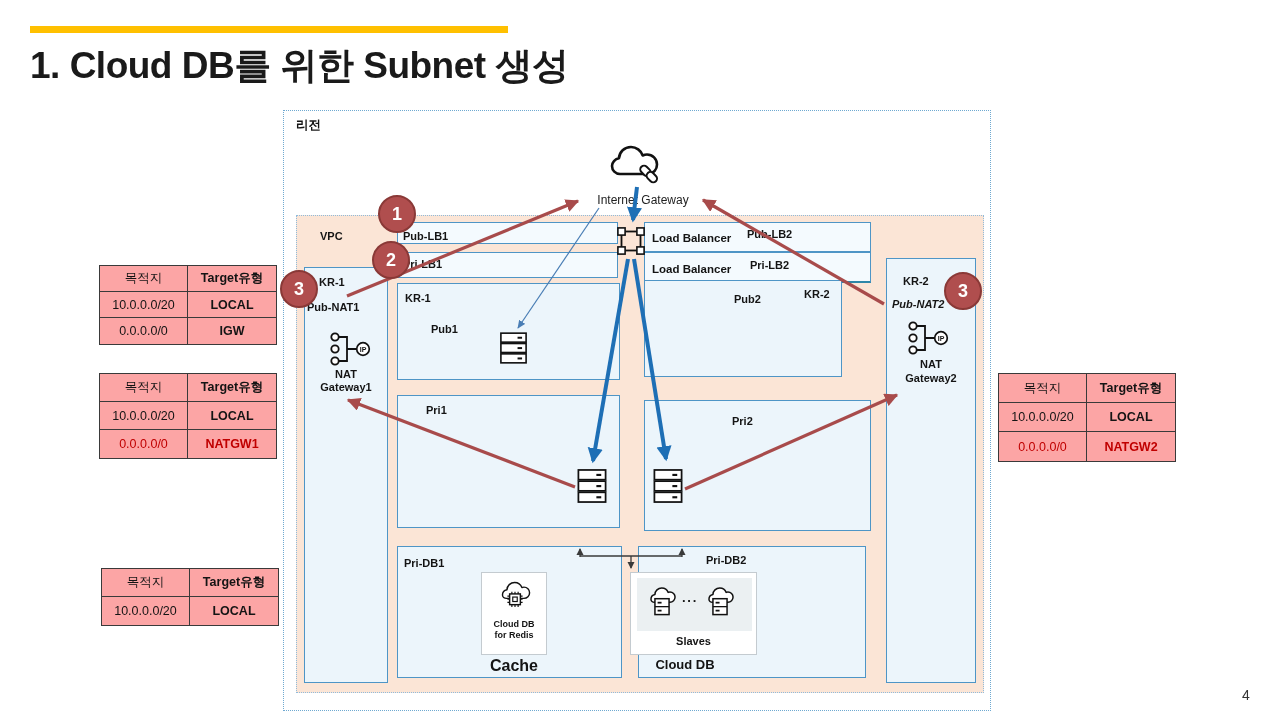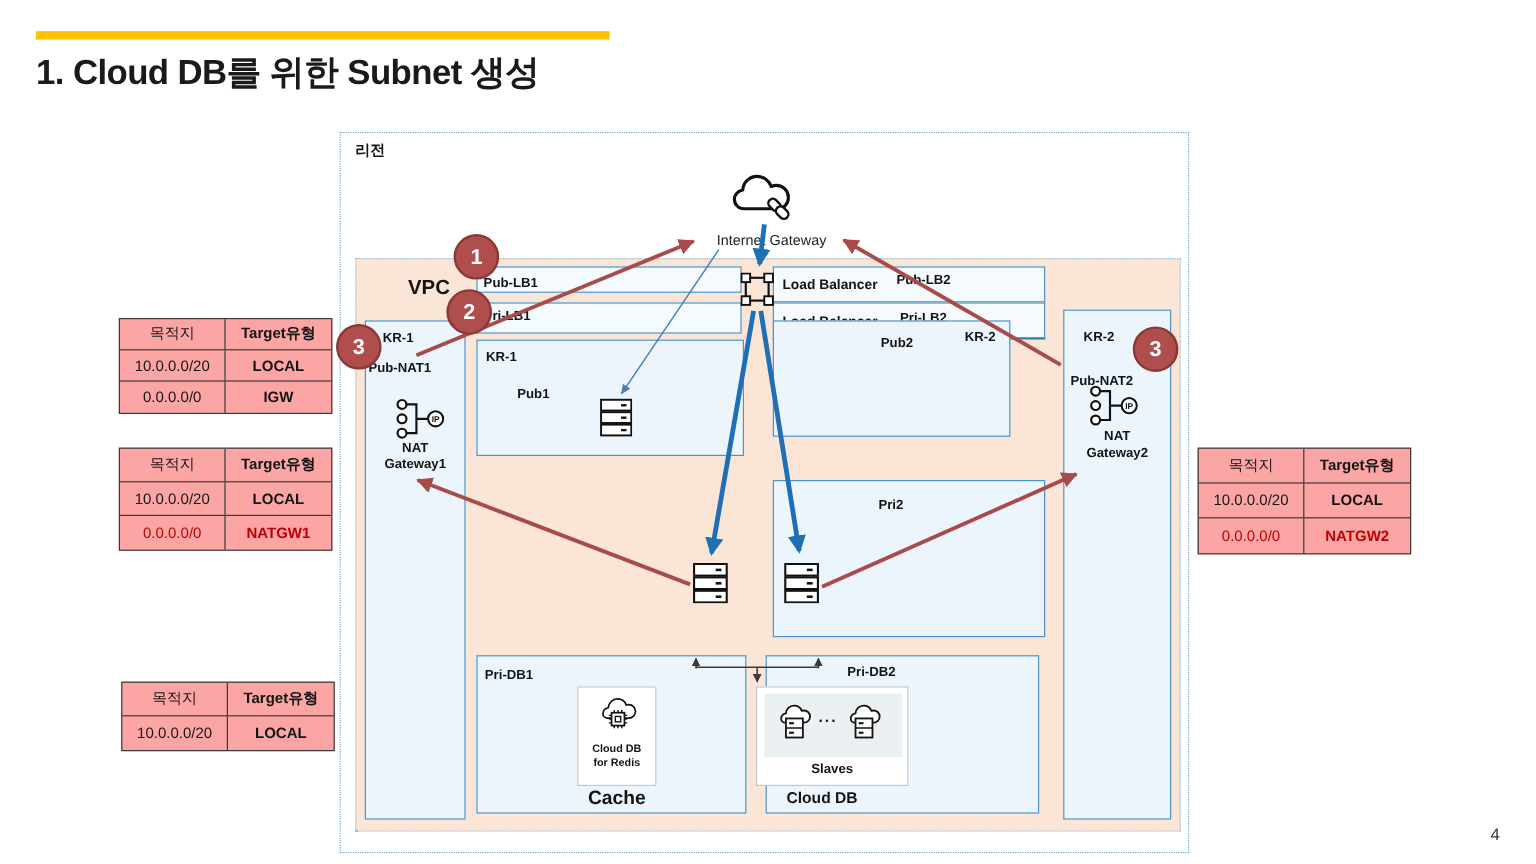--- a/index.html
+++ b/index.html
@@ -20,21 +20,21 @@
        border:1.4px solid #3a3a3a;z-index:20;}
   .tc{border-right:1.2px solid #3a3a3a;border-bottom:1.2px solid #3a3a3a;display:flex;
       align-items:center;justify-content:center;font-size:12.5px;color:#141414;}
   .tc:nth-child(2n){border-right:none;font-weight:bold;}
   .tbl .tc:nth-last-child(-n+2){border-bottom:none;}
   .red{color:#C00000;}
   
   .badge{position:absolute;width:34px;height:34px;border-radius:50%;background:#B04E4E;
          border:2px solid #8A3937;color:#fff;font-weight:700;font-size:18px;display:flex;
          align-items:center;justify-content:center;z-index:50;}
-  .title{position:absolute;left:30px;top:41px;font-size:29px;font-weight:700;color:#1a1a1a;
+  .title{position:absolute;left:30px;top:41px;font-size:37px;font-weight:700;color:#1a1a1a;
          letter-spacing:-0.5px;}
   .pagenum{position:absolute;left:1242px;top:687px;font-size:14px;color:#333;}
   .small-lbl{font-size:9px;font-weight:700;line-height:11px;}
   svg{display:block;}
   #arrows{position:absolute;left:0;top:0;z-index:45;pointer-events:none;}
 </style>
 </head>
 <body>
 
 <div id="canvas">
@@ -83,35 +83,35 @@
   <svg class="abs" style="left:608px;top:141px;" width="58" height="46" viewBox="0 0 58 46">
     <path d="M12 33 L41 33 C45.5 32.5 49 28.5 49 23.5 C49 18 44.5 13.5 39 13.5 C37.5 13.5 36 13.9 34.7 14.5 C33 9.5 28.3 6 23 6 C16.5 6 11.2 11 11 17.3 C7 18 4 21.3 4 25 C4 29.4 7.5 33 12 33 Z" fill="#fff" stroke="#111" stroke-width="2.6" stroke-linejoin="round"></path>
     <g transform="rotate(45 41 33)">
       <rect x="30.5" y="29.5" width="11.5" height="7.5" rx="3.7" fill="#fff" stroke="#111" stroke-width="2"></rect>
       <rect x="39.5" y="29.5" width="11.5" height="7.5" rx="3.7" fill="#fff" stroke="#111" stroke-width="2"></rect>
     </g>
   </svg>
   <div class="abs ctr" style="left:588px;top:193px;width:110px;font-size:12px;color:#222;">Internet Gateway</div>
 
   <div class="abs vpc" style="left:296px;top:215px;width:688px;height:478px;"></div>
-  <div class="lbl" style="left:340px;top:230px;font-size:17px;">VPC</div>
+  <div class="lbl" style="left:320px;top:230px;font-size:11px;">VPC</div>
 
   <div class="abs subnet" style="left:304px;top:267px;width:84px;height:416px;">
     <div class="lbl" style="left:14px;top:8px;">KR-1</div>
     <div class="lbl" style="left:2px;top:33px;">Pub-NAT1</div>
     <svg class="abs" style="left:24px;top:64px;" width="46" height="34">
         <use href="#sym-nat"></use>
       </svg>
     <div class="lbl ctr" style="left:0;top:100px;width:100%;">NAT</div>
     <div class="lbl ctr" style="left:0;top:113px;width:100%;">Gateway1</div>
   </div>
 
   <div class="abs subnet" style="left:886px;top:258px;width:90px;height:425px;">
     <div class="lbl" style="left:16px;top:16px;">KR-2</div>
-    <div class="lbl" style="left:5px;top:53px;">Pub-NAT2</div>
+    <div class="lbl" style="left:5px;top:39px;font-style:italic;">Pub-NAT2</div>
     <svg class="abs" style="left:20px;top:62px;" width="46" height="34">
         <use href="#sym-nat"></use>
       </svg>
     <div class="lbl ctr" style="left:0;top:99px;width:100%;">NAT</div>
     <div class="lbl ctr" style="left:0;top:113px;width:100%;">Gateway2</div>
   </div>
 
   <div class="abs band" style="left:397px;top:222px;width:221px;height:22px;">
     <div class="lbl" style="left:5px;top:7px;">Pub-LB1</div>
   </div>
@@ -137,25 +137,28 @@
   </svg>
 
   <div class="abs subnet" style="left:397px;top:283px;width:223px;height:97px;">
     <div class="lbl" style="left:7px;top:8px;">KR-1</div>
     <div class="lbl" style="left:33px;top:39px;">Pub1</div>
   </div>
   <svg class="abs" style="left:500px;top:331px;" width="27" height="34">
       <use href="#sym-server"></use>
     </svg>
 
-  <div class="abs subnet" style="left:644px;top:267px;width:198px;height:97px;">
+  <div class="abs subnet" style="left:644px;top:280px;width:198px;height:97px;">
     <div class="lbl" style="left:89px;top:12px;">Pub2</div>
     <div class="lbl" style="left:159px;top:7px;">KR-2</div>
   </div>
 
+  <div class="abs subnet" style="left:397px;top:395px;width:223px;height:133px;">
+    <div class="lbl" style="left:28px;top:8px;">Pri1</div>
+  </div>
   <svg class="abs" style="left:577px;top:469px;" width="30" height="34">
       <use href="#sym-server"></use>
     </svg>
 
   <div class="abs subnet" style="left:644px;top:400px;width:227px;height:131px;padding-left:28px;">
     <div class="lbl" style="left:87px;top:14px;">Pri2</div>
   </div>
   <svg class="abs" style="left:653px;top:469px;" width="30" height="34">
       <use href="#sym-server"></use>
     </svg>

